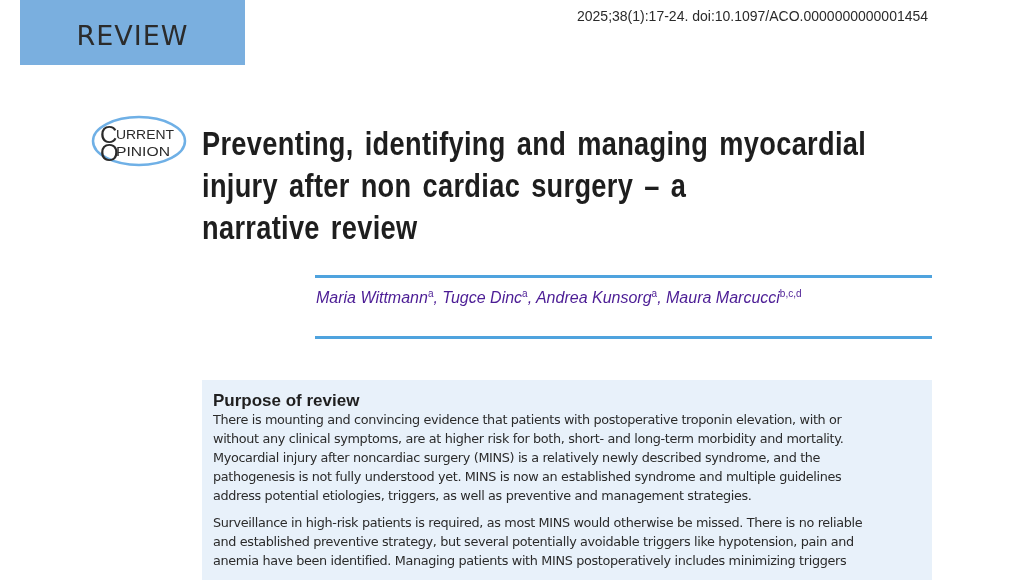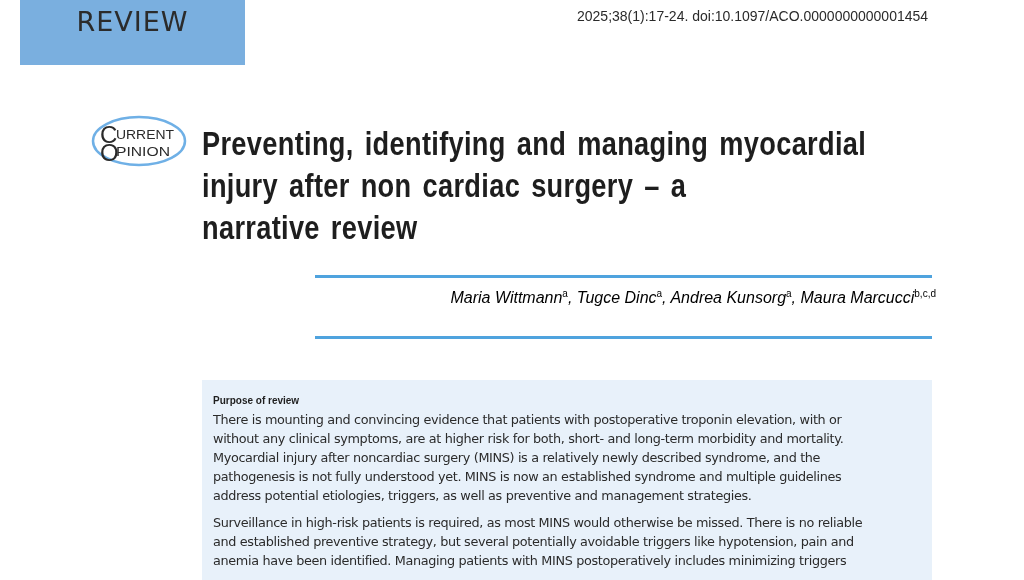--- a/index.html
+++ b/index.html
@@ -2,21 +2,21 @@
 <html><head>
   <meta charset="utf-8">
   <style>
     * { box-sizing: border-box; margin: 0; padding: 0; }
     html, body { width: 1024px; height: 580px; overflow: hidden; background: #ffffff; }
     body { position: relative; font-family: "Liberation Sans", sans-serif; color: #222; }
 
     .review-banner {
       position: absolute; left: 20px; top: 0; width: 225px; height: 65px;
       background: #7aafdf;
-      display: flex; justify-content: center;
+      display: flex; align-items: center; justify-content: center;
     }
     .review-banner span {
       font-family: "DejaVu Sans", sans-serif;
       font-size: 27px; letter-spacing: 1px; color: #2b2b2b; font-weight: normal;
       margin-top: 6px;
     }
 
     .citation {
       position: absolute; left: 577px; top: 8px;
       font-family: "Liberation Sans", sans-serif;
@@ -39,33 +39,33 @@
 
     .rule {
       position: absolute; left: 315px; width: 617px; height: 3px; background: #4fa3de;
     }
     .rule.top { top: 275px; }
     .rule.bottom { top: 336px; }
 
     .authors {
       position: absolute; left: 316px; top: 287px; width: 620px;
       font-family: "Liberation Sans", sans-serif;
-      font-style: italic; font-size: 16px; line-height: 21px; color: #000000; text-align: right;
+      font-style: italic; font-size: 16px; line-height: 21px; color: #4c1d95;
     }
     .authors sup { font-size: 10px; font-style: normal; vertical-align: 6px; line-height: 0; }
 
     .abstract {
       position: absolute; left: 202px; top: 380px; width: 730px; height: 210px;
       background: #e8f1fa;
       padding: 12px 10px 0 11px;
       font-family: "DejaVu Sans", sans-serif;
     }
     .abstract h3 {
       font-family: "Liberation Sans", sans-serif;
-      font-size: 10px; font-weight: bold; color: #1f1f1f; line-height: 18px;
+      font-size: 17px; font-weight: bold; color: #1f1f1f; line-height: 18px;
     }
     .abstract p {
       font-family: "DejaVu Sans", sans-serif;
       font-size: 13px; line-height: 19px; color: #2b2b2b;
       letter-spacing: -0.35px; white-space: nowrap;
       transform: scaleX(0.985); transform-origin: left top;
     }
     .abstract .section { margin-bottom: 8px; }
   </style>
 </head>

